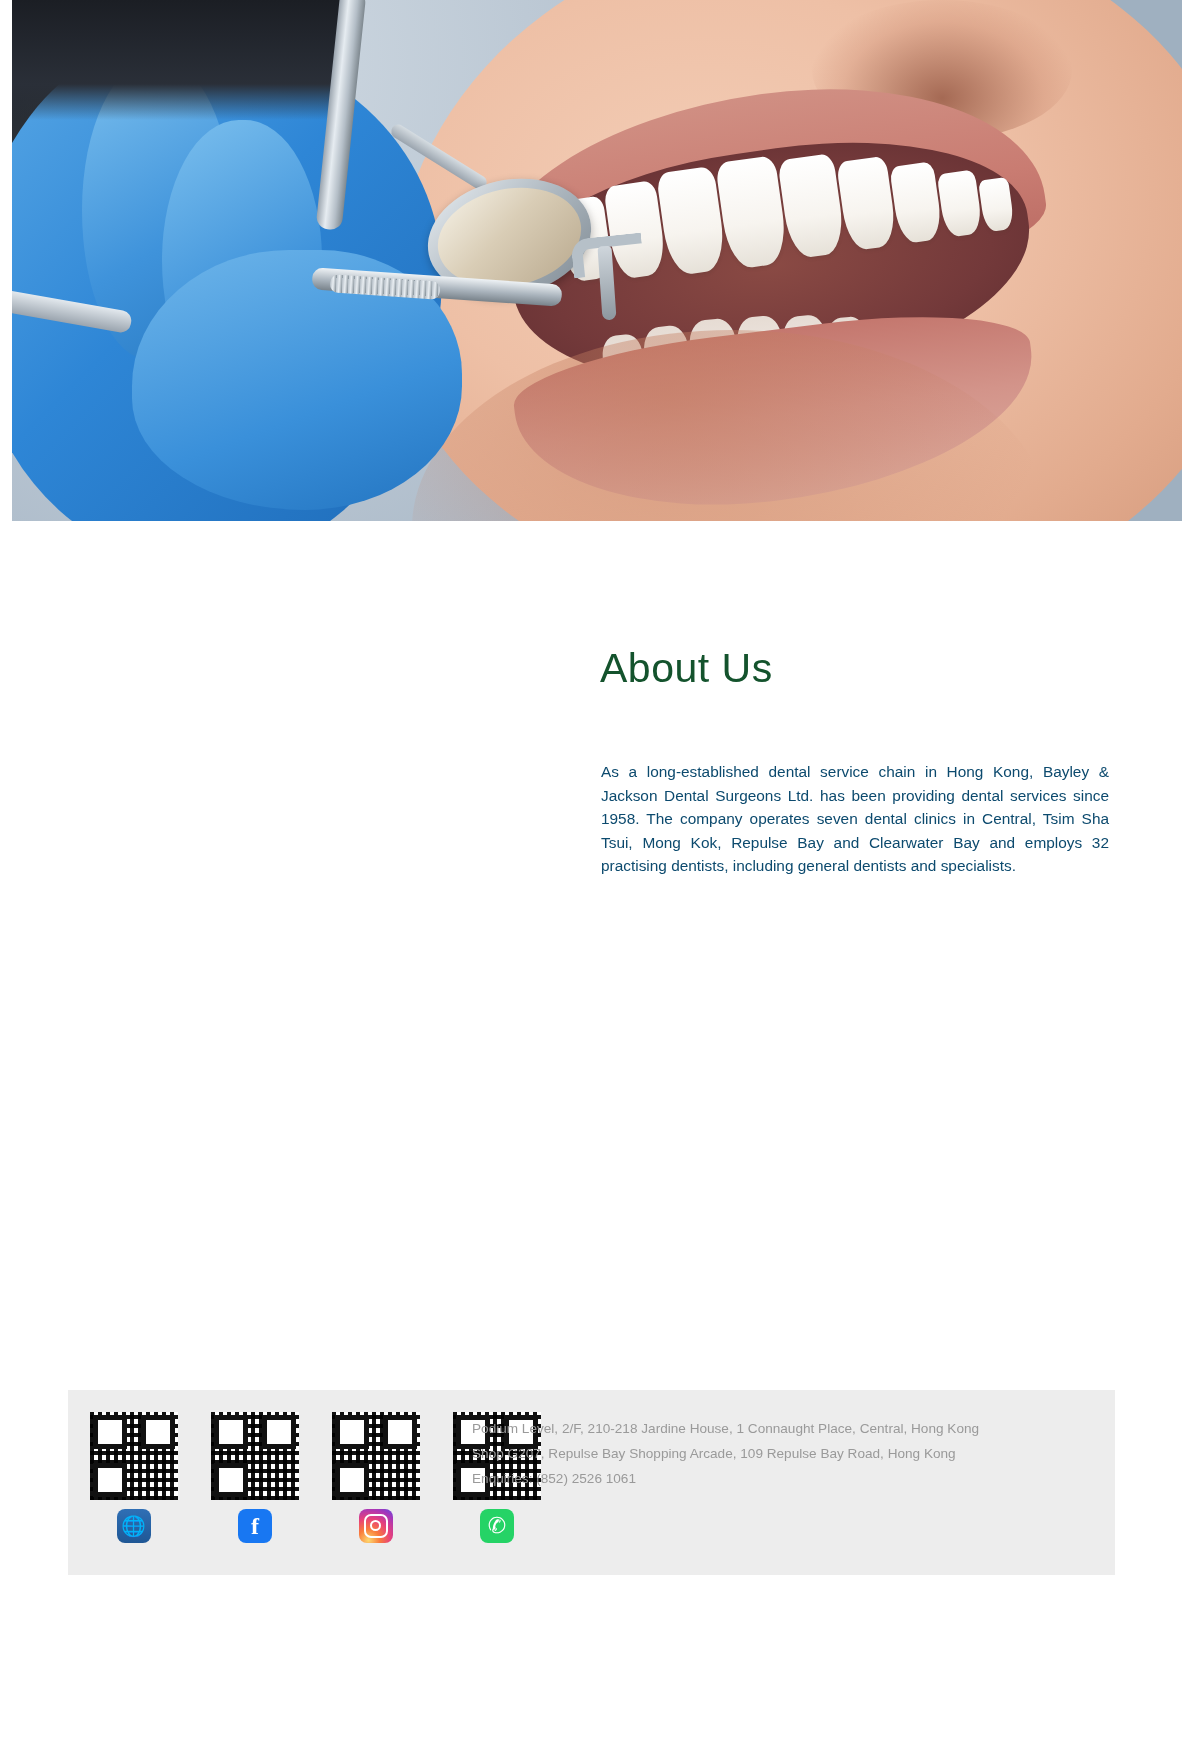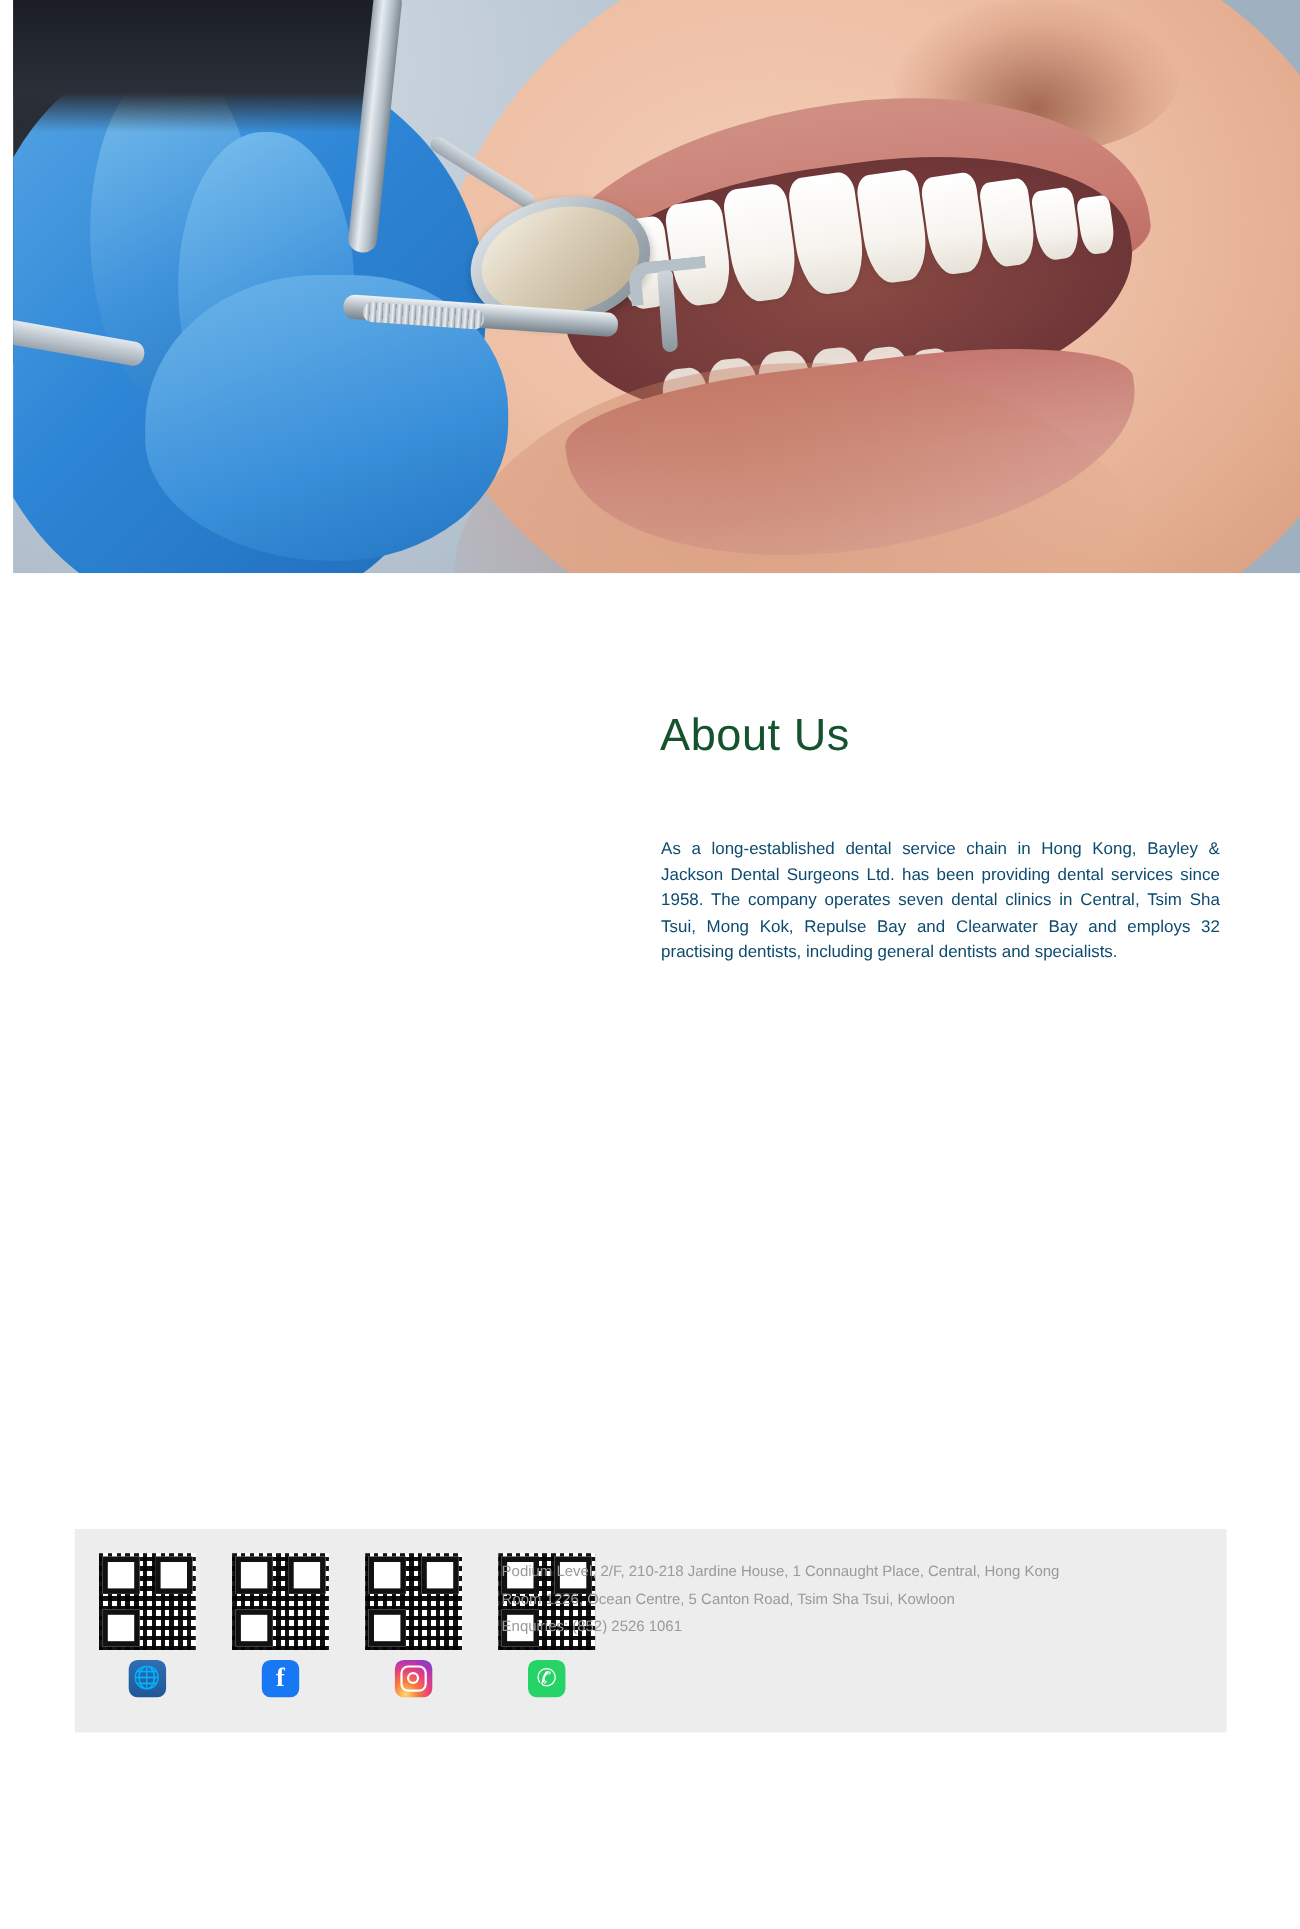--- a/index.html
+++ b/index.html
@@ -361,21 +361,21 @@
     position: absolute;
     left: 4px; top: 4px;
     width: 7px; height: 7px;
     border: 2.2px solid #fff;
     border-radius: 50%;
   }
   .wa-glyph { font-size: 22px; }
 
   .addr {
     position: absolute;
-    left: 388px;
+    left: 404px;
     top: 26px;
     width: 620px;
   }
   .addr div {
     font-size: 13.6px;
     line-height: 25px;
     color: #9a9a9a;
     font-family: "Liberation Sans", sans-serif;
     white-space: nowrap;
   }
@@ -469,16 +469,16 @@
           <i></i>
         </div>
       <div class="qr-icon ic-wa">
           <span class="wa-glyph">✆</span>
         </div>
     </div>
   </div>
 
   <div class="addr">
     <div>Podium Level, 2/F, 210-218 Jardine House, 1 Connaught Place, Central, Hong Kong</div>
-    <div>Room 1226, Ocean Centre, 5 Canton Road, Tsim Sha Tsui, Kowloon</div>
+    <div>Shop G207, Repulse Bay Shopping Arcade, 109 Repulse Bay Road, Hong Kong</div>
     <div>Enquiries: (852) 2526 1061</div>
   </div>
 </div>
 
 </body></html>

